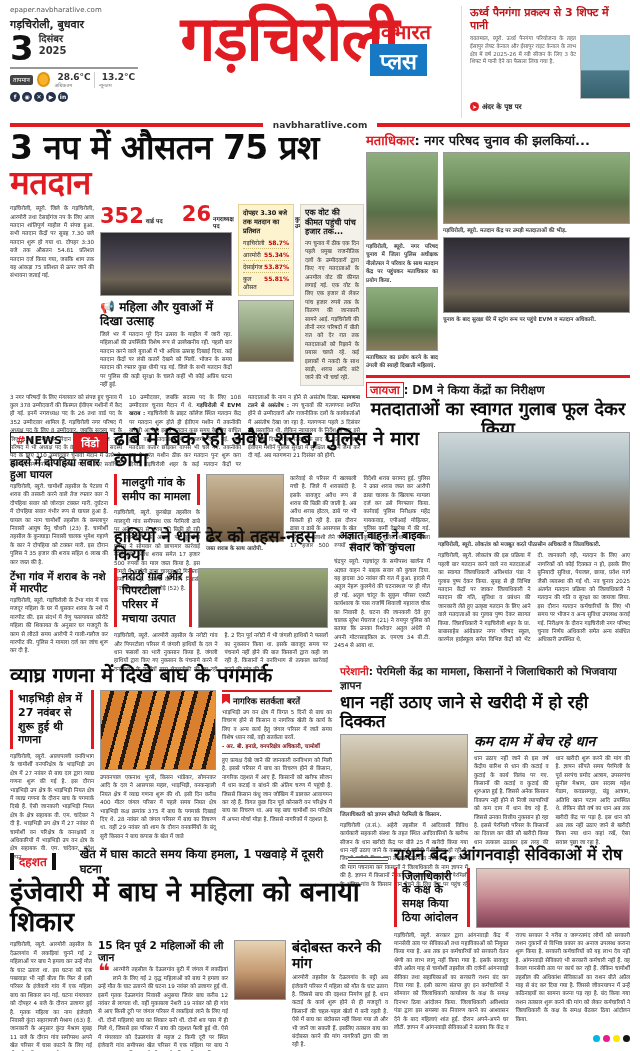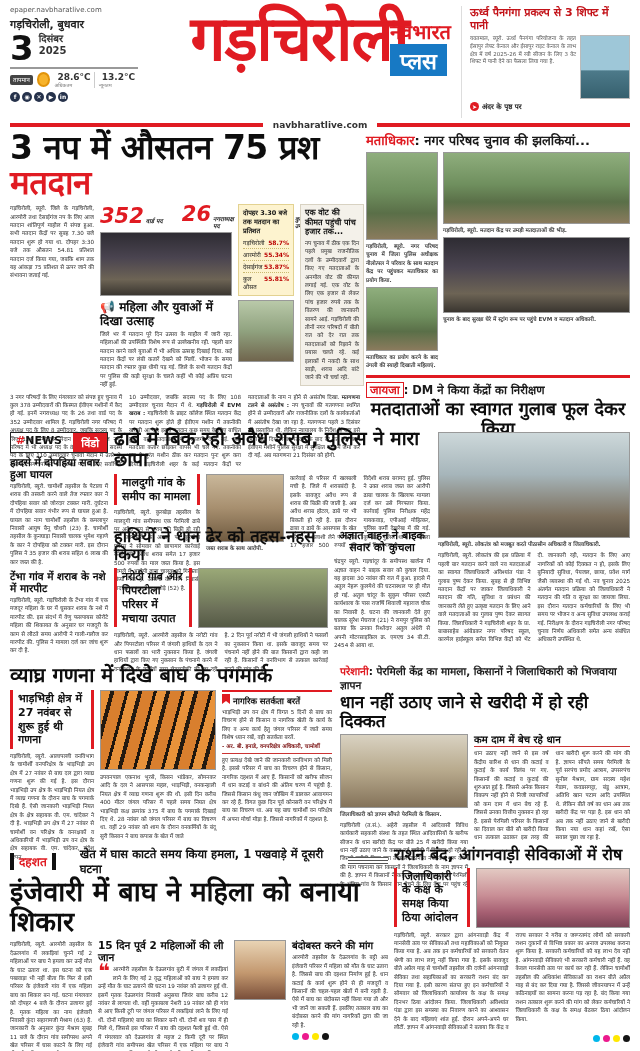--- a/index.html
+++ b/index.html
@@ -20,21 +20,21 @@
   .temp{font-weight:bold;font-size:9px;margin:0 3px;}
   .tsmall{font-size:5px;color:#777;}
   .socials{display:flex;gap:2px;margin-top:4px;}
   .soc{width:10px;height:10px;border-radius:50%;background:#26324b;color:#fff;font-size:6px;
        display:flex;align-items:center;justify-content:center;font-weight:bold;}
   .mast-center{flex:1;text-align:center;position:relative;}
   .brandname{font-size:62px;font-weight:bold;color:#e01b22;line-height:1.05;letter-spacing:-1px;}
   .brandside{position:absolute;right:10px;top:16px;text-align:left;}
   .nb{color:#e01b22;font-weight:bold;font-size:20px;line-height:1;}
   .plus{background:#1779c4;color:#fff;font-weight:bold;font-size:22px;padding:1px 10px;display:inline-block;margin-top:2px;}
-  .mast-right{width:160px;flex:none;border-left:1px solid #ddd;padding-left:8px;}
+  .mast-right{width:160px;flex:none;border-left:1px solid #ddd;padding-left:8px;margin-left:20px;}
   .teaser-h{color:#c31218;font-weight:bold;font-size:11px;line-height:1.2;}
   .teaser-row{display:flex;margin-top:3px;gap:4px;}
   .teaser-body{font-size:5.5px;color:#555;text-align:justify;line-height:1.4;flex:1;}
   .teaser-img{width:48px;height:62px;flex:none;background:linear-gradient(180deg,#9ec7d8 55%,#4d7a8a 56%,#36606e);border:1px solid #bbb;}
   .teaser-more{font-size:7px;font-weight:bold;color:#222;margin-top:3px;display:flex;align-items:center;gap:3px;}
   .morearrow{width:9px;height:9px;border-radius:50%;background:#e01b22;color:#fff;font-size:6px;display:flex;align-items:center;justify-content:center;}
   .ruleline{top:120px;left:10px;width:620px;display:flex;align-items:center;}
   .ruleline .bar{flex:1;height:4px;background:#e01b22;}
   .site{font-size:9px;font-weight:bold;color:#333;padding:0 10px;}
   
@@ -57,21 +57,21 @@
   .ph-liquor{background:linear-gradient(180deg,#c9b79a 0%,#a78f6f 50%,#6f5a40 100%);}
   .ph-portrait{background:linear-gradient(180deg,#e8d3b4 0%,#c3986f 55%,#7a4f3a 100%);}
   .ph-group{background:linear-gradient(180deg,#e3c9c2 0%,#c98f96 45%,#a65f72 75%,#7d4456 100%);}
   .ph-paddy{background:linear-gradient(180deg,#d9d2c2 0%,#b7a98c 50%,#84735a 100%);}
   .box-yellow{background:#fdf3cf;border:1px solid #e3d291;padding:3px 4px;}
   .box-grey{background:#f4f1ea;border:1px solid #d8d2c2;padding:3px 4px;}
   .turn-title{font-size:6.5px;font-weight:bold;color:#111;margin-bottom:2px;}
   .turn-row{display:flex;justify-content:space-between;font-size:6px;padding:1.5px 0;border-bottom:1px dotted #c9b86f;}
   .turn-row b{color:#b00;}
   .stats{display:flex;align-items:center;gap:4px;}
-  .stat{display:flex;align-items:baseline;gap:2px;font-style:italic;}
+  .stat{display:flex;align-items:baseline;gap:2px;}
   .stat .num{color:#e01b22;font-weight:bold;font-size:21px;line-height:1;}
   .stat .lbl{font-size:6px;font-weight:bold;color:#222;line-height:1.1;width:28px;}
   .stat-div{width:1px;height:20px;background:#bbb;}
   .newshead{display:flex;border:1px solid #222;}
   .newshead .t1{font-weight:bold;font-size:11px;padding:1px 5px;color:#111;}
   .newshead .t1 .hash{color:#e01b22;}
   .newshead .t2{background:#e01b22;color:#fff;font-weight:bold;font-size:11px;padding:2px 8px;margin-left:auto;}
   .cols2{column-count:2;column-gap:7px;}
   .cols3{column-count:3;column-gap:7px;}
   .quote-big{color:#e01b22;font-size:20px;font-weight:bold;line-height:0.6;float:left;margin-right:3px;}
@@ -317,21 +317,21 @@
       <span class="kicker">परेशानी</span><span>: पेरमिली केंद्र का मामला, किसानों ने जिलाधिकारी को भिजवाया ज्ञापन</span>
     </div>
     <div class="h2" style="font-size:17px;margin-top:1px;">धान नहीं उठाए जाने से खरीदी में हो रही दिक्कत</div>
     <div style="display:flex;gap:6px;margin-top:4px;">
       <div style="width:128px;flex:none;">
         <div class="photo ph-paddy" style="height:72px;"></div>
         <div class="cap">जिलाधिकारी को ज्ञापन सौंपते पेरमिली के किसान.</div>
         <div class="body" style="margin-top:2px;">गड़चिरोली (त.सं.). अहेरी तहसील में आदिवासी विविध कार्यकारी सहकारी संस्था के तहत स्थित आदिवासियों के खरीफ सीजन के धान खरीदी केंद्र पर बीते 25 में खरीदी किया गया धान नहीं उठाए जाने के कारण नई खरीदी में दिक्कत हो रही है. जिससे खरीदी किया गया तत्काल उठाने व नया केंद्र शुरू करने की मांग पंचनामा कर किसानों ने जिलाधिकारी के नाम ज्ञापन में की है. ज्ञापन में किसानों ने कहा कि पंचायत कार्यालय पेरमिली के अंतिम गांव के किसान धान बेचने के लिए केंद्र पर पहुंच रहे हैं.</div>
       </div>
       <div style="flex:1;">
-        <div class="h2" style="font-size:10px;border-bottom:1px solid #c33;padding-bottom:1px;">कम दाम में बेच रहे धान</div>
+        <div class="h2" style="font-size:14px;border-bottom:1px solid #c33;padding-bottom:1px;font-style:italic;">कम दाम में बेच रहे धान</div>
         <div class="body cols2" style="margin-top:2px;">
           <span>धान उठाए नहीं जाने से इस वर्ष केंद्रीय बारिश से धान की कटाई व कुटाई के कार्य विलंब पर गए. किसानों की कटाई व कुटाई की शुरुआत हुई है. जिससे अनेक किसान विकल्प नहीं होने से निजी व्यापारियों को कम दाम में धान बेच रहे हैं. जिससे उनका वित्तीय नुकसान हो रहा है. इससे पेरमिली परिसर के किसानों का दिवाल कर बीते सौ खरीदी किया धान तत्काल उठाकर इस तरह की धान खरीदी शुरू करने की मांग की है. ज्ञापन सौंपते समय पेरमिली के पूर्व सरपंच प्रमोद आत्राम, उपसरपंच सुनील मेश्राम, ग्राम सदस्य महेश गेडाम, कवडसगट्टा, बंडू आत्राम, अतिथि खान पटाम आदि उपस्थित थे.</span> <span>लेकिन बीते वर्ष का धान अब तक खरीदी केंद्र पर पड़ा है. इस धान को अब तक नहीं उठाए जाने से खरीदी किया नया धान कहां रखें, ऐसा सवाल पूछा जा रहा है.</span>
         </div>
       </div>
     </div>
   </div>
 
   <div class="abs" style="top:846px;left:10px;width:378px;">
     <div class="strip">
       <span class="tag">दहशत</span>
@@ -346,21 +346,21 @@
         <div class="body" style="margin-top:2px;">
           <span class="quote-big">❝</span>
           <span>आरमोरी तहसील के देऊलगांव बुटी में जंगल में लकड़ियां लाने के लिए गईं 2 वृद्ध महिलाओं को बाघ ने हमला कर उन्हें मौत के घाट उतारने की घटना 19 नवंबर को उजागर हुई थी. इसमें मृतक देऊलगांव निवासी अनुसया जिवंर बाघ करीब 12 नवंबर से लापता थी. वहीं मुकाबला नेशरी 19 नवंबर को ही गांव से आए किसी टूरी पर जंगल परिसर में लकड़ियां लाने के लिए गई थीं. दोनों महिलाएं बाघ का शिकार बनी थीं. दोनों शव पास में ही मिले थे, जिससे इस परिसर में बाघ की दहशत फैली हुई थी. ऐसे में मंगलवार को देऊलगांव से महज 2 किमी दूरी पर स्थित इंजेवारी गांव समीपस्थ खेत परिसर में एक महिला पर बाघ ने हमला कर उसकी जान ले ली. इससे परिसर में बाघ की व्यापक दहशत निर्माण हुई है. इस दौरान वनविभाग ने सर्चिंग बढ़ाने की घोषणा की है.</span>
         </div>
 
       </div>
       <div style="width:52px;flex:none;">
         <div class="photo ph-portrait" style="height:58px;"></div>
       </div>
       <div style="flex:1;">
-        <div class="h2" style="font-size:10px;">बंदोबस्त करने की मांग</div>
+        <div class="h2" style="font-size:14px;">बंदोबस्त करने की मांग</div>
         <div class="body" style="margin-top:2px;">आरमोरी तहसील के देऊलगांव के बट्टी अब इंजेवारी परिसर में महिला को मौत के घाट उतारा है. जिससे बाघ की दहशत निर्माण हुई है. धान कटाई के कार्य शुरू होने से ही मजदूरों व किसानों की चहल-पहल खेतों में बनी रहती है. ऐसे में बाघ का बंदोबस्त नहीं किया गया तो और भी जानें जा सकती हैं. इसलिए तत्काल बाघ का बंदोबस्त करने की मांग नागरिकों द्वारा की जा रही है.</div>
         <div class="regdots">
             <span class="dot c"></span>
             <span class="dot m"></span>
             <span class="dot y"></span>
             <span class="dot k"></span>
           </div>
       </div>
     </div>
   </div>

